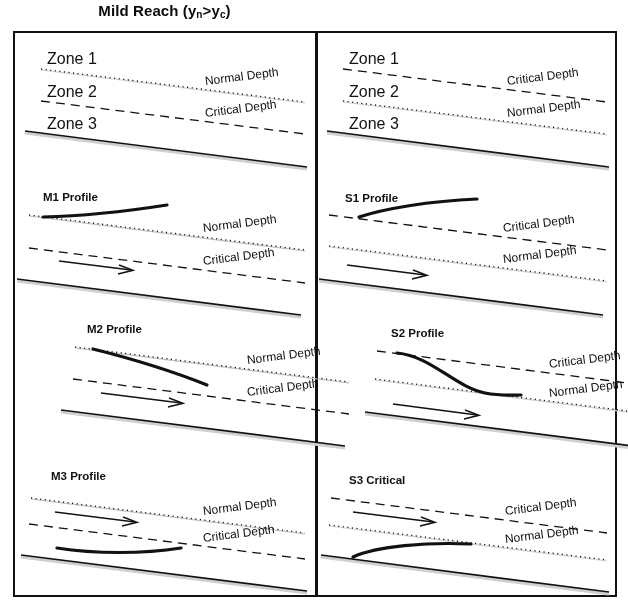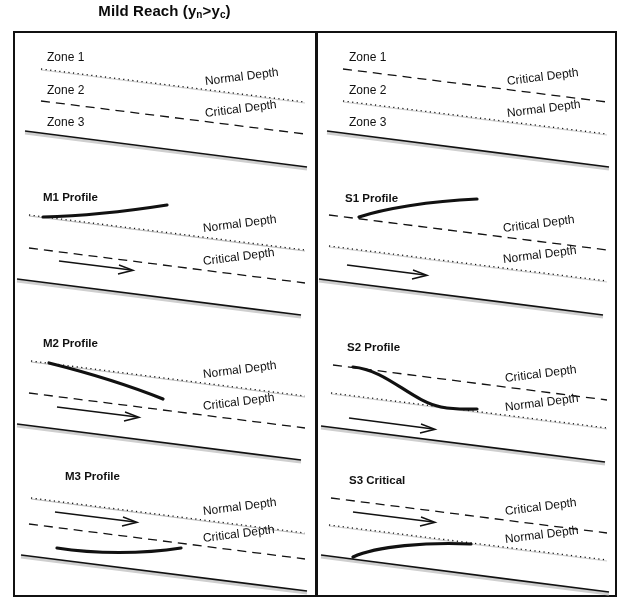--- a/index.html
+++ b/index.html
@@ -15,27 +15,27 @@
 
   .frame{position:absolute;left:13px;top:31px;width:604px;height:566px;
          border:2.5px solid #111;box-sizing:border-box;background:#fff;}
   .divider{position:absolute;left:300px;top:0;width:2.5px;height:100%;background:#111;}
 
   .col{position:absolute;top:0;width:300px;height:100%;}
   .col.left{left:0;}
   .col.right{left:302px;}
 
   .panel{position:absolute;left:0;width:300px;height:141px;}
-  .p0{top:0;} .p1{top:141px;margin-top:9px;} .p2{top:296px;} .p3{top:423px;}
+  .p0{top:0;} .p1{top:141px;margin-top:9px;} .p2{top:282px;margin-left:44px;} .p3{top:423px;}
 
   .panel svg{position:absolute;left:0;top:0;width:300px;height:141px;overflow:visible;}
 
   .lbl{position:absolute;white-space:nowrap;font-size:11.5px;color:#111;
        transform-origin:left center;}
-  .lbl.zone{font-size:12px;}
+  .lbl.zone{font-size:16px;}
   .lbl.prof{font-size:11.5px;font-weight:700;}
   .lbl.depth{font-size:12px;transform:rotate(-7.2deg);}
 </style>
 </head>
 <body>
 
 <div class="titles">
   <div class="title left"><span>Mild Reach (y</span><sub>n</sub><span>&gt;y</span><sub>c</sub><span>)</span></div>
 </div>
 
@@ -101,21 +101,21 @@
         <line x1="16" y1="42" x2="290" y2="77" stroke="#111" stroke-width="1.3" stroke-dasharray="1.2 3.4"></line>
         <line x1="14" y1="68" x2="290" y2="103" stroke="#111" stroke-width="1.3" stroke-dasharray="9 6"></line>
         <line x1="6" y1="101" x2="292" y2="137" stroke="#cfcfcf" stroke-width="3.2"></line>
         <line x1="6" y1="99" x2="292" y2="135" stroke="#111" stroke-width="1.7"></line>
         <path d="M 42 92 C 80 98 128 98 166 92" fill="none" stroke="#111" stroke-width="3.2" stroke-linecap="round"></path>
         <g>
           <line x1="40" y1="56" x2="120" y2="66" stroke="#111" stroke-width="1.5"></line>
           <path d="M 108 61 L 122 66.3 L 107 70" fill="none" stroke="#111" stroke-width="1.5"></path>
         </g>
       </svg>
-      <div class="lbl prof" style="left:36px;top:14px;margin-left:14px;">M3 Profile</div>
+      <div class="lbl prof" style="left:36px;top:14px;">M3 Profile</div>
       <div class="lbl depth" style="left:188px;top:48px;">Normal Depth</div>
       <div class="lbl depth" style="left:188px;top:75px;">Critical Depth</div>
     </div>
   </div>
 
   <div class="col right">
 
     <div class="panel p0">
       <svg viewBox="0 0 300 141">
         <line x1="26" y1="36" x2="290" y2="69" stroke="#111" stroke-width="1.3" stroke-dasharray="9 6"></line>

